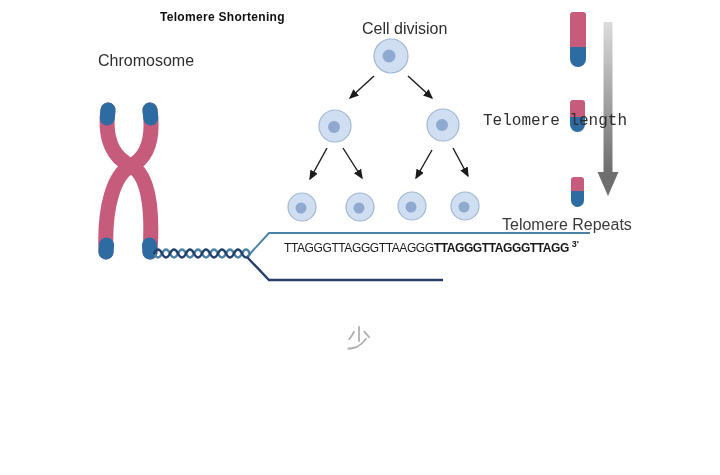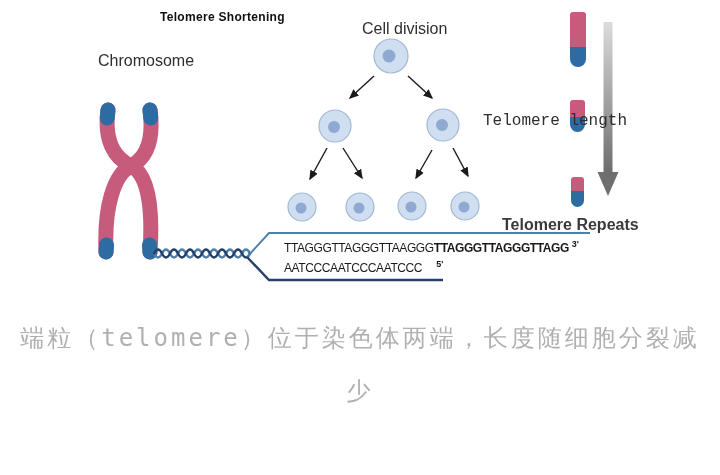--- a/index.html
+++ b/index.html
@@ -122,27 +122,23 @@
   </svg>
 
   <div class="title">Telomere Shortening</div>
 
   <div class="lbl" style="left:98px;top:52px;">Chromosome</div>
 
   <div class="lbl" style="left:362px;top:20px;">Cell division</div>
 
   <div class="lbl" style="left:483px;top:112px;font-family:Liberation Mono, monospace;">Telomere length</div>
 
-  <div class="lbl" style="left:502px;top:216px;color:#3a3a3a;font-weight:bold;">Telomere Repeats</div>
+  <div class="lbl" style="left:502px;top:216px;color:#3a3a3a;">Telomere Repeats</div>
 
   <div class="seq" style="top:239px;">
     <span>TTAGGGTTAGGGTTAAGGG</span><b>TTAGGGTTAGGGTTAGG</b>&nbsp;<sup>3'</sup>
   </div>
-  <div class="seq" style="top:259px;">
-    <span>AATCCCAATCCCAATCCC</span><sup class="prime5">5'</sup>
-  </div>
 
   <div class="caption">
-    <div>端粒（telomere）位于染色体两端，长度随细胞分裂减</div>
     <div>少</div>
   </div>
 
 </div>
 
 </body></html>

